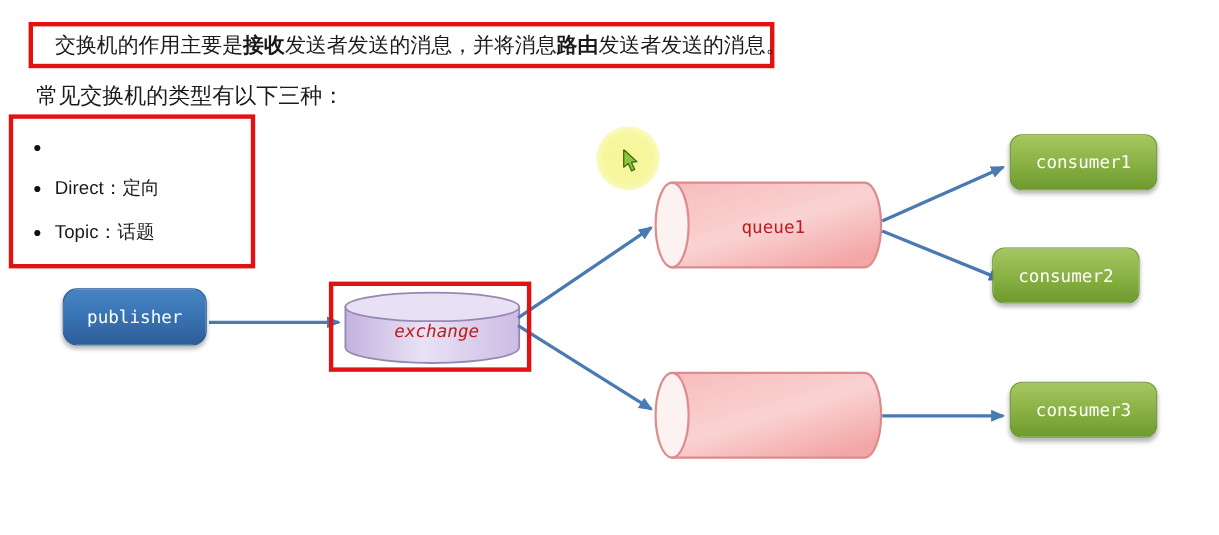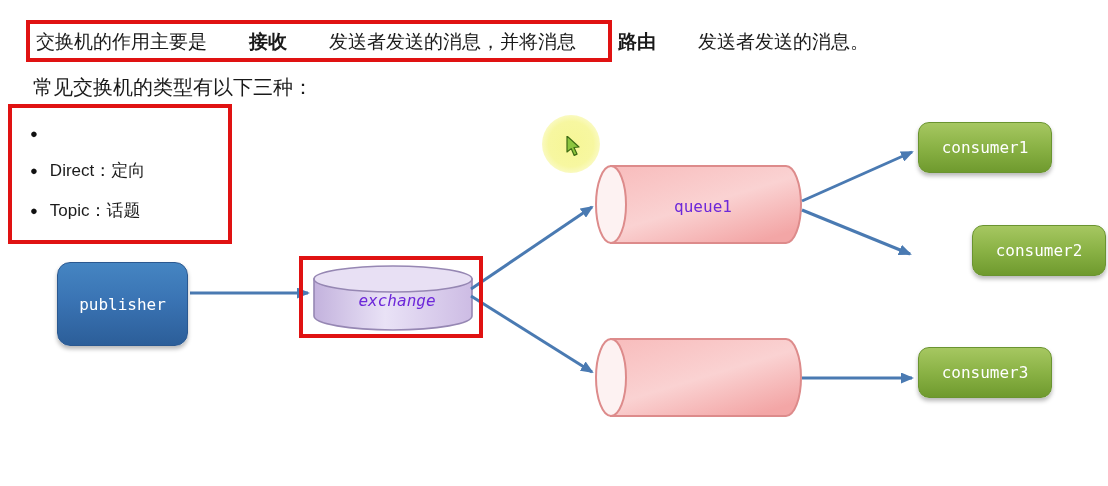--- a/index.html
+++ b/index.html
@@ -8,27 +8,26 @@
     position:relative;
     width:1108px; height:486px;
     background:#ffffff;
     overflow:hidden;
     font-family:"Liberation Sans", sans-serif;
     color:#1a1a1a;
   }
   
   .title-redbox {
     position:absolute; left:26px; top:20px;
-    width:586px; height:42px;
+    width:678px; height:42px;
     border:4px solid #e01212;
     display:flex; align-items:center;
-    padding-left:6px;
+    padding-left:20px;
     font-size:19px; line-height:1;
     white-space:nowrap;
-    gap:42px;
   }
   .title-redbox b { font-weight:700; }
   .subtitle {
     position:absolute; left:33px; top:74px;
     font-size:20px;
   }
   .bullets-redbox {
     position:absolute; left:8px; top:104px;
     width:224px; height:140px;
     border:4px solid #e01212;
@@ -42,43 +41,43 @@
   .diagram-svg { position:absolute; left:0; top:0; }
   .node {
     position:absolute;
     display:flex; align-items:center; justify-content:center;
     color:#ffffff;
     font-family:"DejaVu Sans Mono","Liberation Mono",monospace;
     font-size:16px;
     box-shadow:0 3px 4px rgba(0,0,0,0.28);
   }
   .publisher {
-    left:57px; top:262px; width:131px; height:84px;
+    left:57px; top:262px; width:131px; height:52px;
     border-radius:13px;
     background:linear-gradient(180deg,#4585c2 0%, #3a74b4 45%, #2c5e99 100%);
     border:1px solid #2a5890;
   }
   .consumer {
     width:134px; height:51px;
     border-radius:11px;
     background:linear-gradient(180deg,#a6c761 0%, #8ab245 50%, #6f9a2e 100%);
     border:1px solid #6a9430;
   }
   .consumer1 { left:918px; top:122px; }
-  .consumer2 { left:972px; top:225px;text-align:right; }
+  .consumer2 { left:902px; top:225px;text-align:right; }
   .consumer3 { left:918px; top:347px; }
   .exchange-redbox {
     position:absolute; left:299px; top:256px;
     width:184px; height:82px;
     border:4px solid #e01212;
   }
   .cyl-label {
     position:absolute; width:160px; text-align:center;
     font-family:"DejaVu Sans Mono","Liberation Mono",monospace;
-    font-size:16px; color:#6d28d9;
+    font-size:16px; color:#b91c1c;
   }
   .exchange-label { left:317px; top:291px;font-style:italic; }
   .queue1-label   { left:623px; top:197px; }
   .queue2-label   { left:623px; top:369px; }
   
   .cursor-highlight {
     position:absolute; left:542px; top:115px;
     width:58px; height:58px; border-radius:50%;
     background:radial-gradient(circle,
       rgba(246,246,150,1) 0%,

